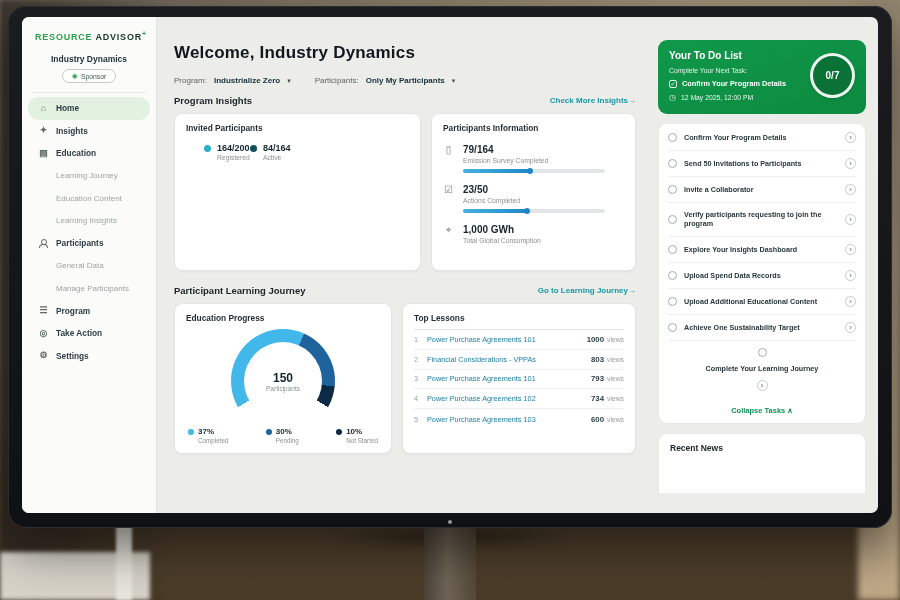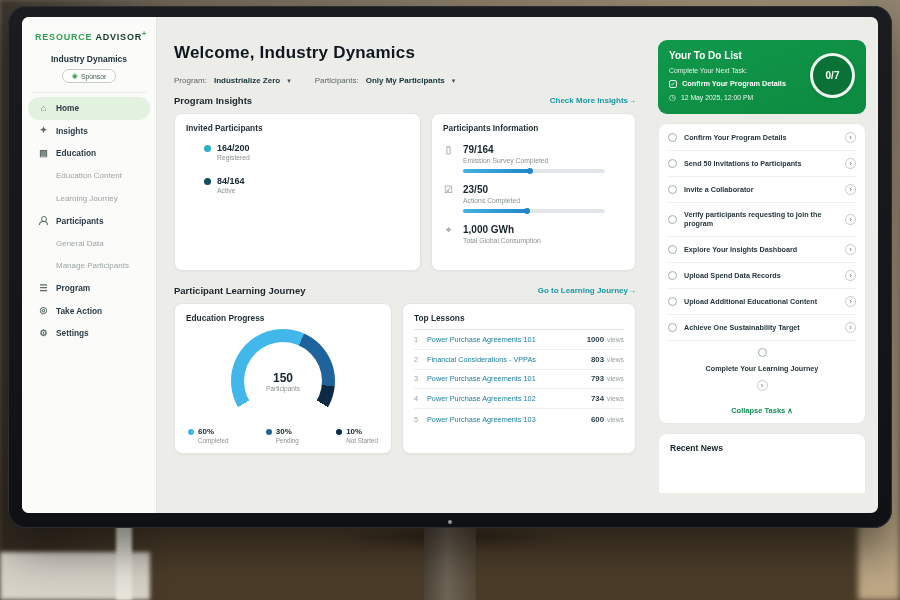--- a/index.html
+++ b/index.html
@@ -67,21 +67,21 @@
   .card-lessons { flex:1; min-height:150px; }
 
   .donut-wrap { display:flex; align-items:center; margin-top:10px; }
   .donut { position:relative; width:96px; height:96px; border-radius:50%; flex-shrink:0; }
   .donut-gap { position:absolute; inset:11px; border-radius:50%; background:#fff; }
   .donut2 { position:absolute; inset:4px; border-radius:50%; }
   .donut-center { position:absolute; inset:8px; border-radius:50%; background:#fff;
     display:flex; flex-direction:column; align-items:center; justify-content:center; text-align:center; }
   .donut-center .v { font-size:10.5px; font-weight:bold; color:#15262e; }
   .donut-center .l { font-size:5.8px; color:#8a938f; margin-top:1px; line-height:1.25; width:40px; }
-  .donut-legend { margin-left:18px; display:flex; flex-direction:column; gap:15px; }
+  .donut-legend { margin-left:18px; display:flex; flex-direction:row; }
   .leg-item { display:flex; gap:6px; align-items:flex-start; }
   .dot { width:7px; height:7px; border-radius:50%; margin-top:2px; flex-shrink:0; }
   .leg-item .v { font-size:9px; font-weight:bold; color:#15262e; }
   .leg-item .l { font-size:6.8px; color:#8a938f; margin-top:1px; }
 
   .stat { display:flex; gap:9px; margin-top:11px; }
   .stat .sic { color:#7c8580; font-size:10px; width:11px; text-align:center; }
   .stat .v { font-size:10px; font-weight:bold; color:#16242c; }
   .stat .l { font-size:6.8px; color:#8a938f; margin:2px 0 5px; }
   .bar { width:142px; height:4px; background:#e2e6e8; border-radius:2px; position:relative; }
@@ -172,24 +172,27 @@
         </div>
         <div class="nav-item">
           <span class="nicon">✦</span>
           <span>Insights</span>
         </div>
         <div class="nav-item">
           <span class="nicon">▤</span>
           <span>Education</span>
         </div>
         <div class="nav-sub">
+          <span>Learning Journey</span>
+        </div>
+        <div class="nav-sub">
           <span>Education Content</span>
         </div>
         <div class="nav-sub">
-          <span>Learning Journey</span>
+          <span>Learning Insights</span>
         </div>
         <div class="nav-item">
           <span class="nicon ppl"></span>
           <span>Participants</span>
         </div>
         <div class="nav-sub">
           <span>General Data</span>
         </div>
         <div class="nav-sub">
           <span>Manage Participants</span>
@@ -303,21 +306,21 @@
             <div class="gauge" style="background: conic-gradient(from 240deg, rgb(65, 183, 234) 0deg, rgb(65, 183, 234) 144deg, rgb(30, 99, 155) 144deg, rgb(30, 99, 155) 216deg, rgb(13, 42, 69) 216deg, rgb(13, 42, 69) 240deg, transparent 240deg, transparent 360deg);"></div>
             <div class="gauge-hole">
               <span class="v">150</span>
               <span class="l">Participants</span>
             </div>
           </div>
           <div class="gauge-legend">
             <div class="gl-item">
               <span class="dot" style="background: rgb(65, 183, 234);"></span>
               <span>
-                <div class="v">60%</div>
+                <div class="v">37%</div>
                 <div class="l">Completed</div>
               </span>
             </div>
             <div class="gl-item">
               <span class="dot" style="background: rgb(30, 99, 155);"></span>
               <span>
                 <div class="v">30%</div>
                 <div class="l">Pending</div>
               </span>
             </div>

